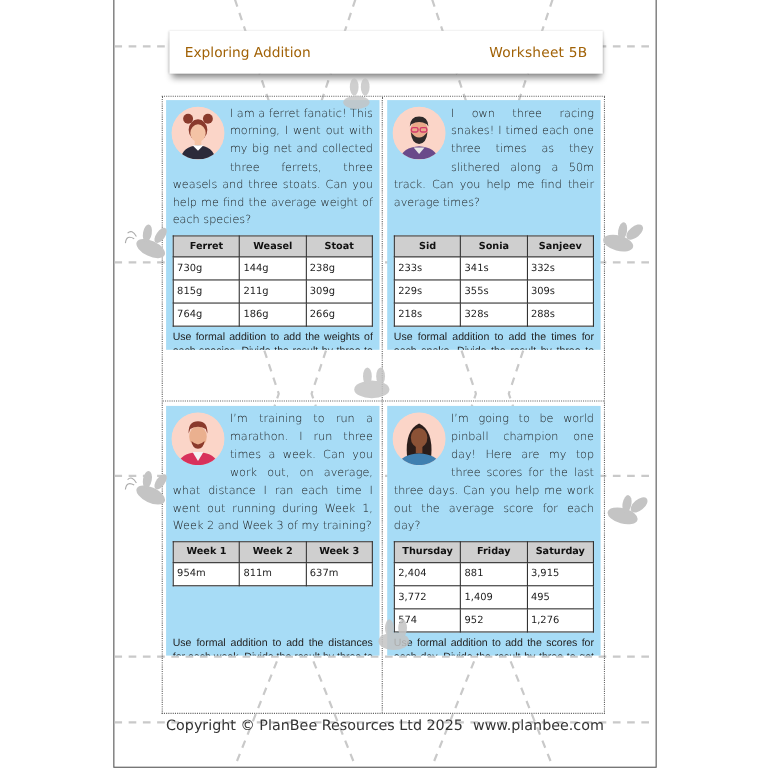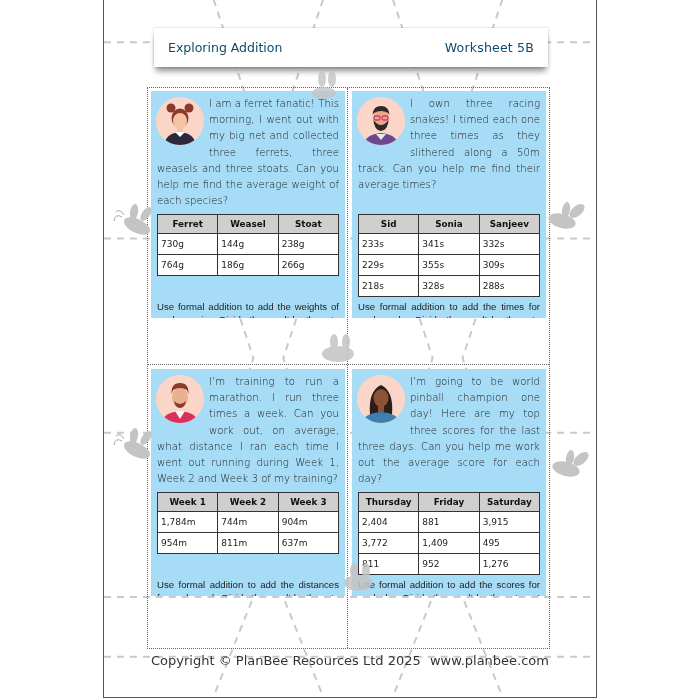--- a/index.html
+++ b/index.html
@@ -11,21 +11,21 @@
     border: 1.5px solid #555; background: #ffffff; overflow: hidden;
   }
   .bg-pattern { position: absolute; left: 0; top: 0; width: 100%; height: 100%; pointer-events: none; }
 
   .header {
     position: absolute; left: 50px; top: 29px; width: 394px; height: 39px;
     background: #fff;
     box-shadow: 0 6px 6px -2px rgba(0,0,0,0.45), 0 0 2px rgba(0,0,0,0.25);
     display: flex; align-items: center; justify-content: space-between;
     padding: 0 14px 0 14px;
-    font-family: "DejaVu Sans", sans-serif; font-size: 12.5px; color: #0c4a6e;
+    font-family: "DejaVu Sans", sans-serif; font-size: 12.5px; color: #a16207;
   }
   .header .right { letter-spacing: 0.2px; }
 
   .cards {
     position: absolute; left: 43px; top: 88px; width: 403px; height: 562px;
     border: 1.5px dotted #666;
   }
   .vdiv { position: absolute; left: 199px; top: 0; width: 0; height: 100%; border-left: 1.5px dotted #666; }
   .hdiv { position: absolute; left: 0; top: 276px; width: 100%; height: 0; border-top: 1.5px dotted #666; }
 
@@ -127,20 +127,25 @@
           <th>Stoat</th>
         </tr>
           </thead>
         <tbody>
           <tr>
             <td>730g</td>
             <td>144g</td>
             <td>238g</td>
           </tr>
           <tr>
+            <td>815g</td>
+            <td>211g</td>
+            <td>309g</td>
+          </tr>
+          <tr>
             <td>764g</td>
             <td>186g</td>
             <td>266g</td>
           </tr>
         </tbody>
       </table>
       <div class="instr" style="top:210px;">Use formal addition to add the weights of each species. Divide the result by three to get an average. How will you divide?</div>
     </div>
 
     <div class="card tr">
@@ -201,25 +206,20 @@
       <table class="data" style="top:123px;">
         <thead>
             <tr>
           <th>Week 1</th>
           <th>Week 2</th>
           <th>Week 3</th>
         </tr>
           </thead>
         <tbody>
           <tr>
-            <td>1,784m</td>
-            <td>744m</td>
-            <td>904m</td>
-          </tr>
-          <tr>
             <td>954m</td>
             <td>811m</td>
             <td>637m</td>
           </tr>
         </tbody>
       </table>
       <div class="instr" style="top:210px;">Use formal addition to add the distances for each week. Divide the result by three to get an average distance. How will you divide?</div>
     </div>
 
     <div class="card br">
@@ -246,21 +246,21 @@
             <td>2,404</td>
             <td>881</td>
             <td>3,915</td>
           </tr>
           <tr>
             <td>3,772</td>
             <td>1,409</td>
             <td>495</td>
           </tr>
           <tr>
-            <td>811</td>
+            <td>574</td>
             <td>952</td>
             <td>1,276</td>
           </tr>
         </tbody>
       </table>
       <div class="instr" style="top:210px;">Use formal addition to add the scores for each day. Divide the result by three to get an average score. How will you divide?</div>
     </div>
 
     <div class="vdiv"></div>
     <div class="hdiv"></div>

